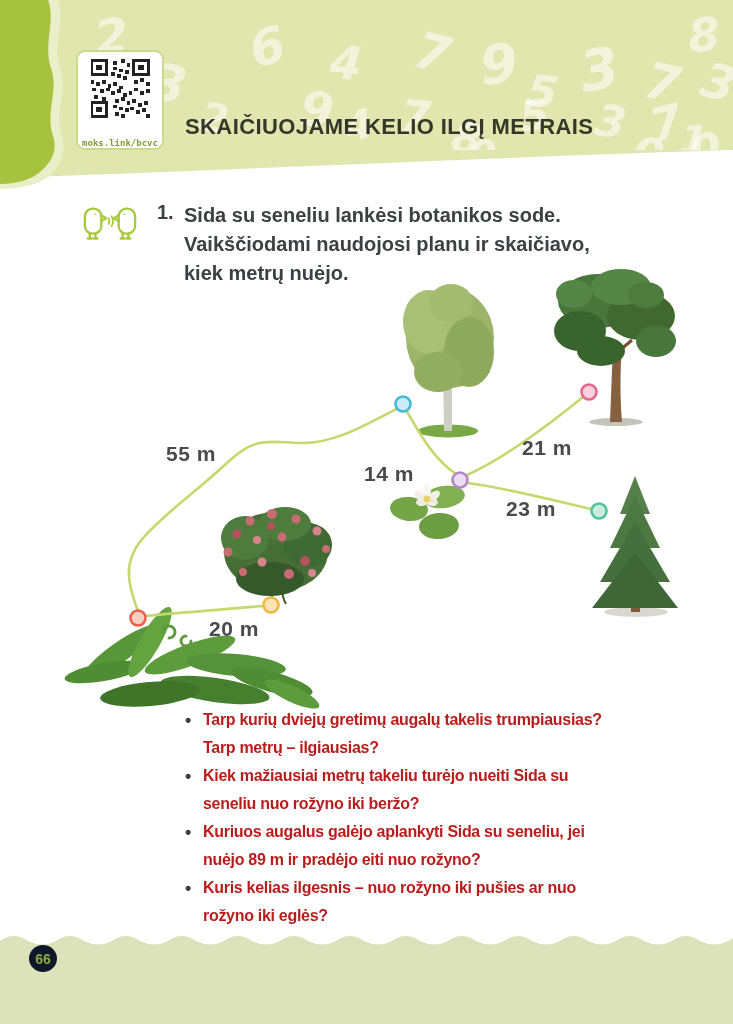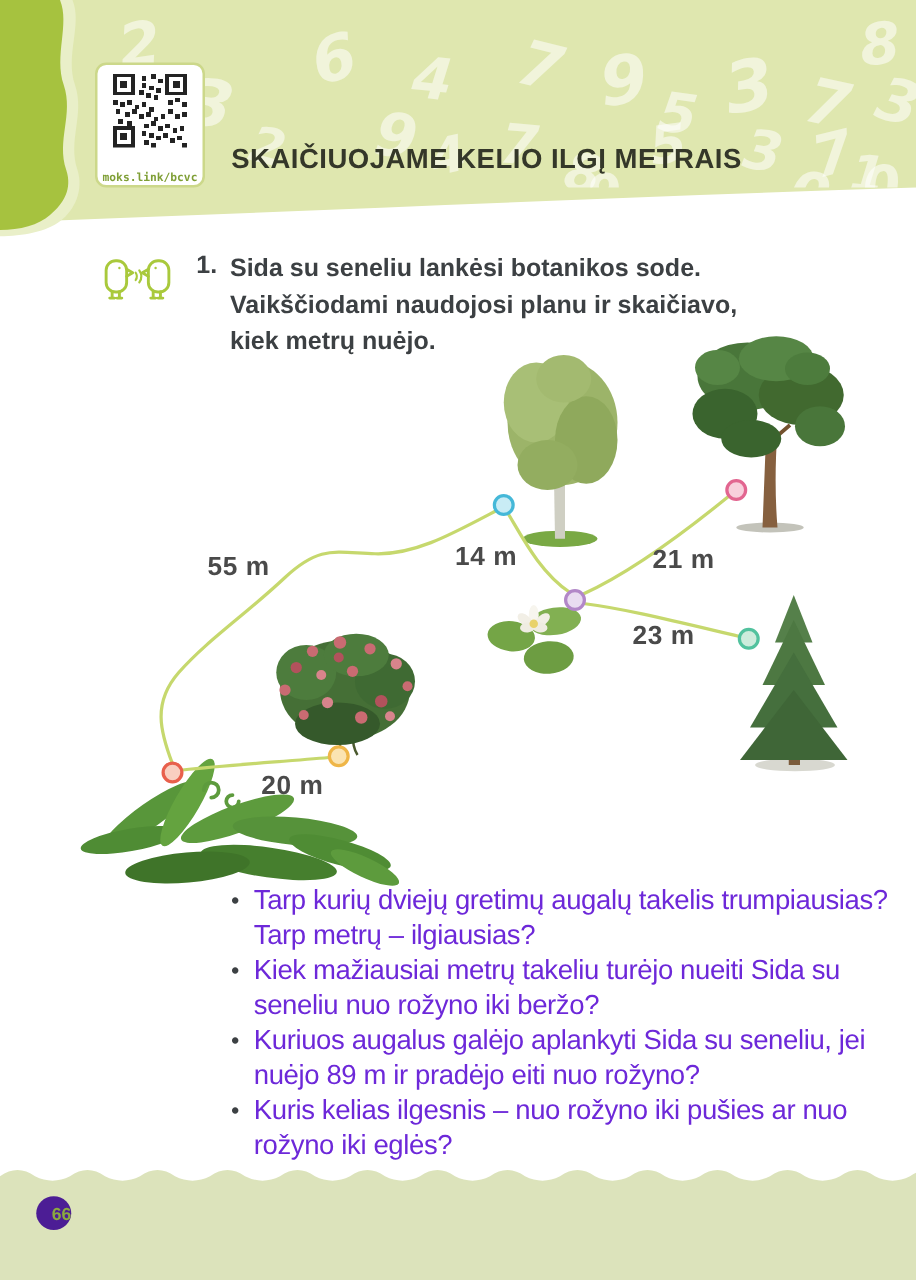--- a/index.html
+++ b/index.html
@@ -25,25 +25,25 @@
   .task-num{position:absolute;left:157px;top:5px;font-size:20px;font-weight:700;color:#3c4043;}
   .task-lines{position:absolute;left:184px;top:5px;}
   .task-line{font-size:20px;font-weight:700;color:#3c4043;line-height:29px;white-space:nowrap;}
   
   .diagram{position:absolute;left:0;top:268px;}
   .dist{position:absolute;font-size:21px;font-weight:700;color:#4a4a4a;letter-spacing:0.5px;white-space:nowrap;}
   
   .questions{position:absolute;left:185px;top:706px;width:548px;}
   .q-item{display:flex;}
   .q-bullet{width:18px;font-size:18px;font-weight:700;color:#3c4043;line-height:28px;}
-  .q-line{font-size:22px;font-weight:400;color:#6d28d9;line-height:28px;letter-spacing:-0.3px;white-space:nowrap;}
+  .q-line{font-size:16px;font-weight:700;color:#b91c1c;line-height:28px;letter-spacing:-0.3px;white-space:nowrap;}
   
   .footer{position:absolute;left:0;top:928px;width:733px;height:96px;}
-  .page-badge{position:absolute;left:29px;top:945px;width:28px;height:27px;background:#4c1d95;
-              border-radius:50%;display:flex;align-items:center;justify-content:flex-end;margin-top:12px;}
+  .page-badge{position:absolute;left:29px;top:945px;width:28px;height:27px;background:#0f172a;
+              border-radius:50%;display:flex;align-items:center;justify-content:center;}
   .page-num{font-size:14px;font-weight:700;color:#8baa3f;}
 </style>
 </head>
 <body>
 
 <div class="page">
 
   <div class="header">
     <svg class="hbg" width="733" height="192" viewBox="0 0 733 192">
       <path d="M0,0 H733 V150 C480,158 230,170 0,178 Z" fill="#dfe7af"></path>
@@ -264,21 +264,21 @@
       <circle cx="138" cy="618" r="7.5" fill="#f9cfc0" stroke="#e8604c"></circle>
       <circle cx="271" cy="605" r="7.5" fill="#fbe4b2" stroke="#efb648"></circle>
       <circle cx="403" cy="404" r="7.5" fill="#c9ecf5" stroke="#45b8d8"></circle>
       <circle cx="460" cy="480" r="7.5" fill="#e9dcf1" stroke="#b287c8"></circle>
       <circle cx="589" cy="392" r="7.5" fill="#f8cfdc" stroke="#e26590"></circle>
       <circle cx="599" cy="511" r="7.5" fill="#cdecdc" stroke="#52c29e"></circle>
     </g>
   </svg>
 
   <div class="dist" style="left:166px;top:442px;">55 m</div>
-  <div class="dist" style="left:364px;top:434px;text-align:right;">14 m</div>
+  <div class="dist" style="left:364px;top:462px;text-align:right;">14 m</div>
   <div class="dist" style="left:522px;top:436px;">21 m</div>
   <div class="dist" style="left:506px;top:497px;">23 m</div>
   <div class="dist" style="left:209px;top:617px;">20 m</div>
 
   <div class="questions">
     <div class="q-item">
       <span class="q-bullet">•</span>
       <div>
         <div class="q-line">Tarp kurių dviejų gretimų augalų takelis trumpiausias?</div>
         <div class="q-line">Tarp metrų – ilgiausias?</div>

